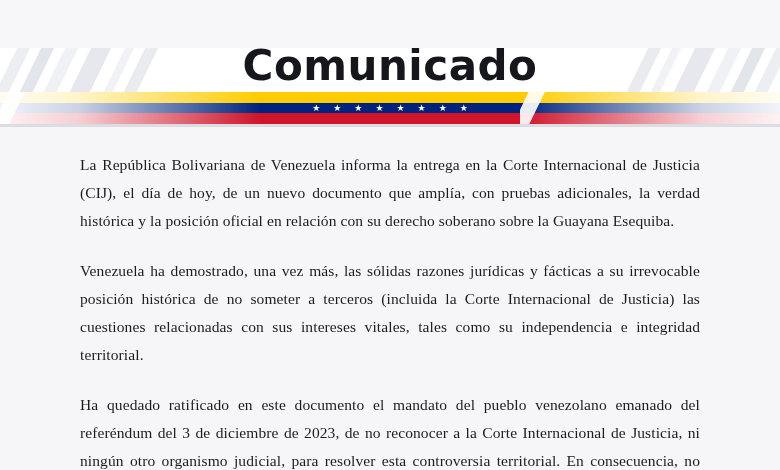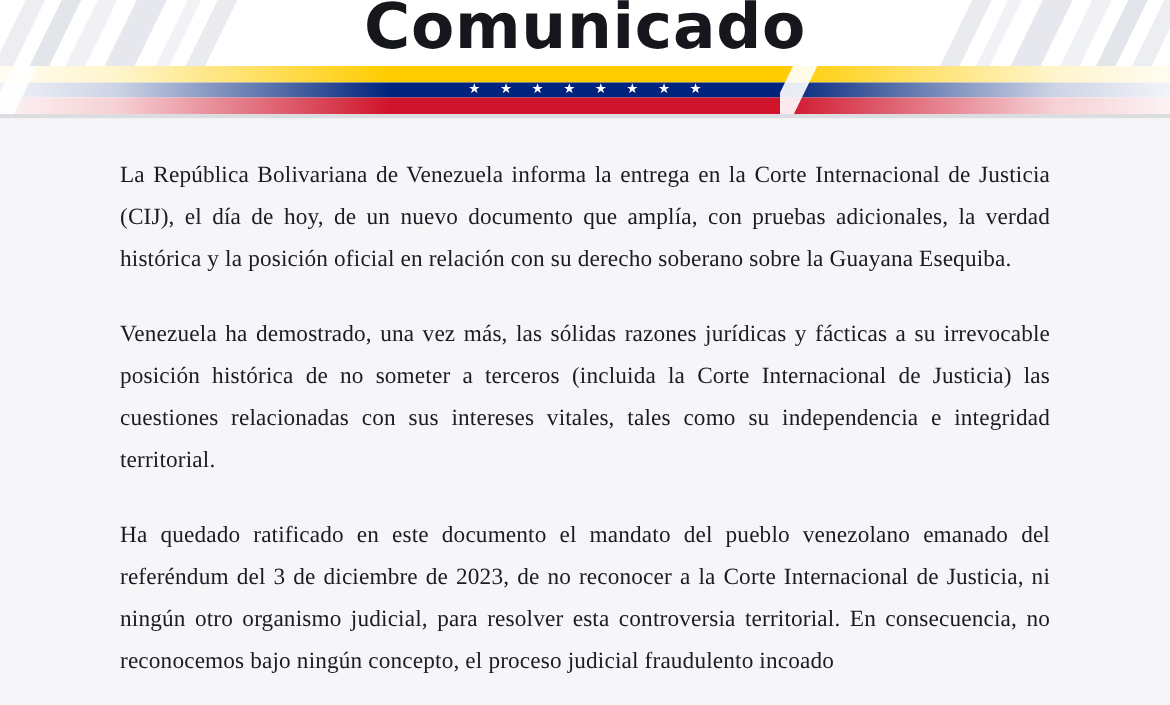--- a/index.html
+++ b/index.html
@@ -21,20 +21,21 @@
     overflow: hidden;
   }
 
   
   .header {
     position: relative;
     width: 780px;
     height: 44px;
     background: #ffffff;
     overflow: hidden;
+    margin-top: 48px;
   }
   .header-stripes-left,
   .header-stripes-right {
     position: absolute;
     top: 0;
     height: 44px;
     width: 210px;
     overflow: hidden;
   }
   .header-stripes-left { left: 0; }

